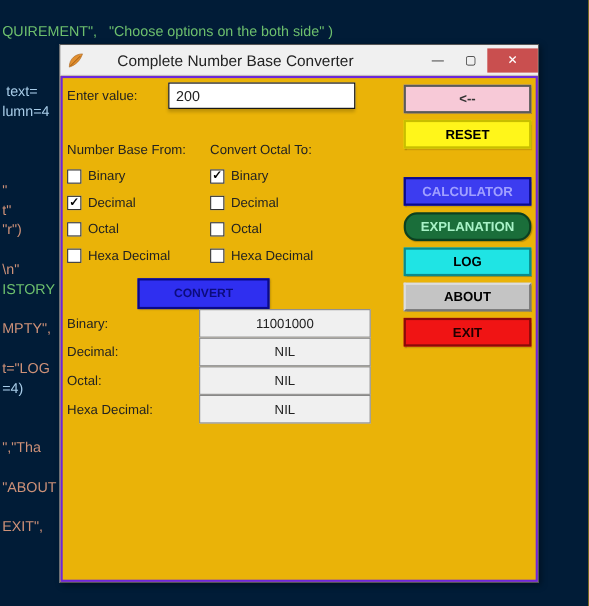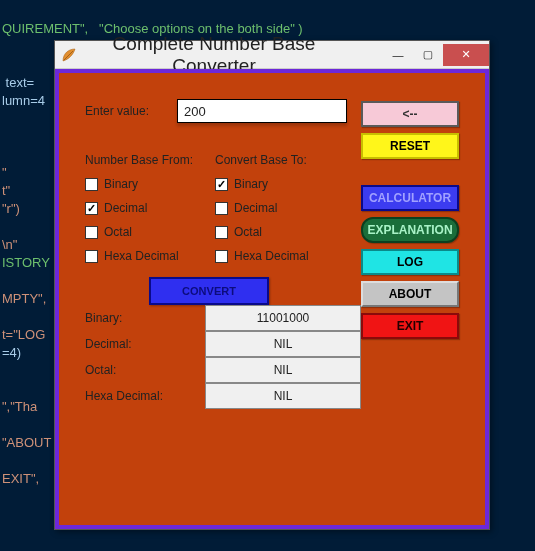--- a/index.html
+++ b/index.html
@@ -4,27 +4,27 @@
 <style>
   * { box-sizing: border-box; margin: 0; padding: 0; font-family: Arial, sans-serif; }
   body { width: 535px; height: 551px; background: #011c37; color: #a8cce8; font-family: monospace; font-size: 13px; overflow: hidden; position: relative; }
   .code-bg { position: absolute; top: 0; left: 0; width: 535px; height: 551px; white-space: pre; line-height: 18px; padding: 2px; }
   .code-bg .g { color: #6dbf6d; }
   .code-bg .t { color: #ce9178; }
   .code-bg .b { color: #569cd6; }
   .win { position: absolute; left: 54px; top: 40px; width: 436px; height: 490px; background: #f0f0f0; border: 1px solid #555; box-shadow: 2px 2px 6px rgba(0,0,0,.4); font-family: "Segoe UI", Arial, sans-serif; font-size: 12px; color: #222; }
   .titlebar { height: 28px; background: #f0f0f0; display: flex; align-items: center; padding-left: 6px; border-bottom: 1px solid #ccc; }
   .feather { width: 16px; height: 16px; margin-right: 8px; display: inline-flex; }
-  .titlebar .title { flex: 1; text-align: center; font-size: 19px; padding-right: 40px; }
+  .titlebar .title { flex: 1; text-align: center; font-size: 14px; padding-right: 40px; }
   .tb-btns { display: flex; margin-left: auto; }
   .tb-btn { width: 30px; height: 22px; display: flex; align-items: center; justify-content: center; font-size: 11px; }
   .tb-min { background: #f0f0f0; }
   .tb-max { background: #f0f0f0; }
   .tb-close { background: #c94f4f; color: #fff; width: 46px; }
-  .client { position: relative; width: 100%; height: calc(100% - 28px); background: #c2410c; border: 4px solid #6d28d9; padding: 26px; display: flex; }
+  .client { position: relative; width: 100%; height: calc(100% - 28px); background: #eab308; border: 2px solid #6d28d9; padding: 4px; display: flex; }
   .leftpane { flex: 1; position: relative; }
   .row { display: flex; align-items: center; margin-bottom: 12px; }
   .lbl { font-size: 12px; }
   .input-val { margin-left: 28px; height: 24px; width: 170px; background: #fff; border: 1px solid #000; box-shadow: 0 3px 3px rgba(0,0,0,.2); padding: 3px 6px; font-size: 13px; color: #222; }
   .section-labels { display: flex; margin-top: 30px; margin-bottom: 8px; }
   .section-labels .a { width: 130px; }
   .section-labels .b2 { }
   .check-row { display: flex; align-items: center; margin-top: 10px; }
   .check-row .col1 { width: 130px; display: flex; align-items: center; gap: 6px; }
   .check-row .col2 { display: flex; align-items: center; gap: 6px; }
@@ -93,21 +93,21 @@
   </div>
   <div class="client">
     <div class="leftpane">
       <div class="row">
         <span class="lbl">Enter value:</span>
         <input class="input-val" value="200" style="">
       </div>
 
       <div class="section-labels">
         <span class="a lbl">Number Base From:</span>
-        <span class="b2 lbl">Convert Base To:</span>
+        <span class="b2 lbl">Convert Octal To:</span>
       </div>
 
       <div class="check-row">
         <div class="col1">
             <span class="cb"></span>
             <span>Binary</span>
           </div>
         <div class="col2">
             <span class="cb checked"></span>
             <span>Binary</span>

